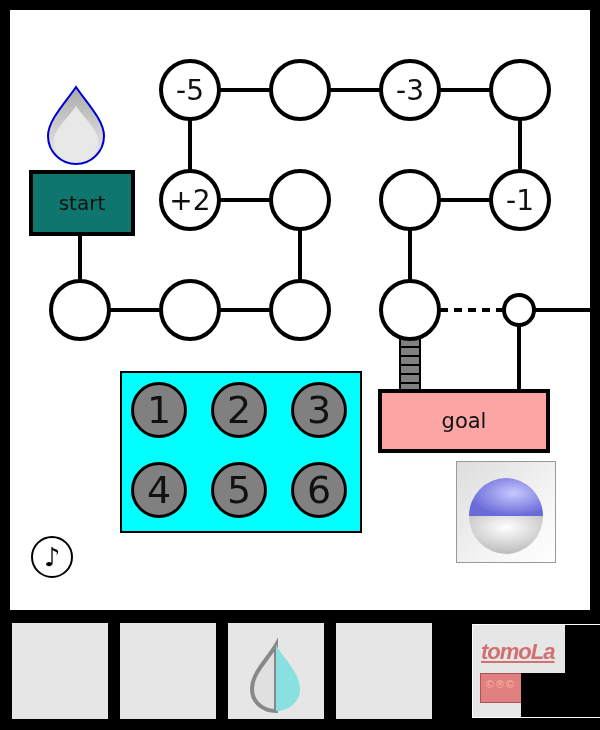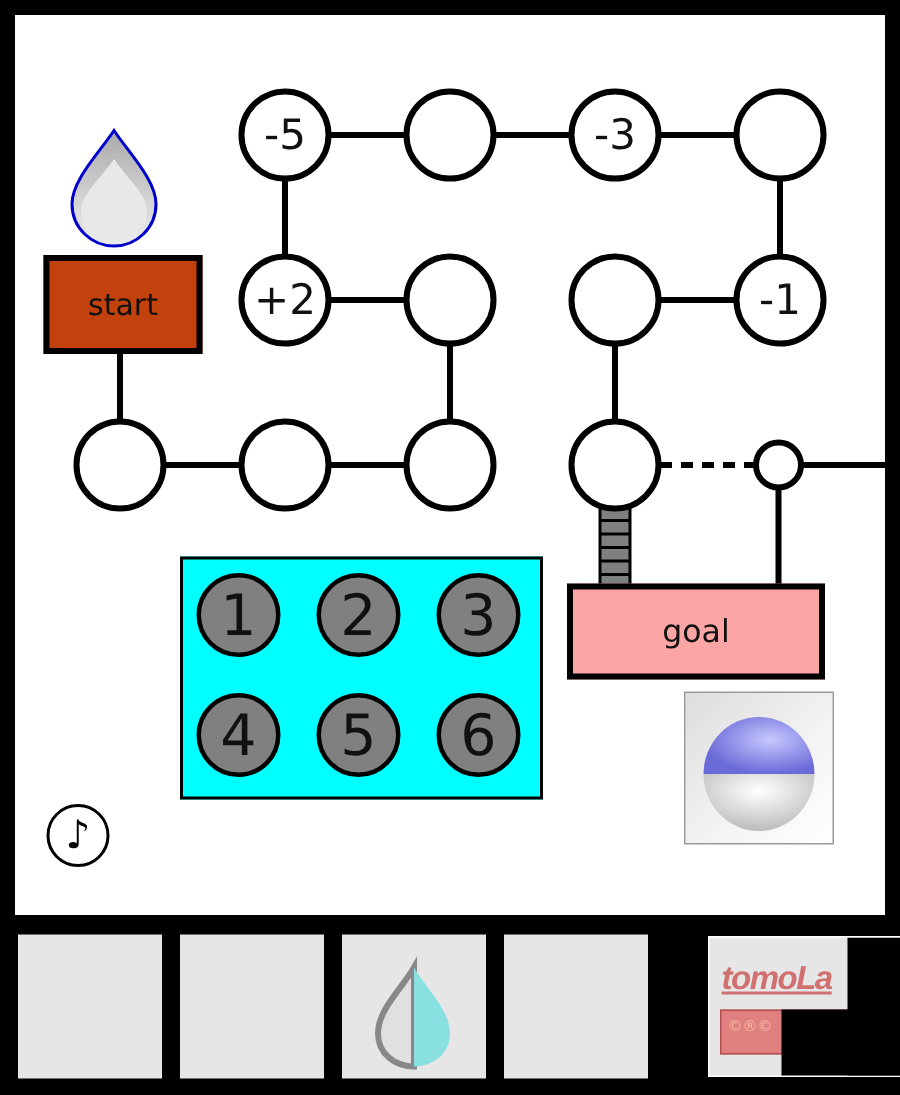--- a/index.html
+++ b/index.html
@@ -1,20 +1,20 @@
 <!DOCTYPE html>
 <html><head>
 <meta charset="utf-8">
 <style>
   html,body{margin:0;padding:0;background:#000;}
   body{width:600px;height:730px;position:relative;overflow:hidden;font-family:"DejaVu Sans",sans-serif;}
   #scene{position:absolute;left:10px;top:10px;width:580px;height:600px;background:#fff;}
   #board{position:absolute;left:0;top:0;}
   .node-label{font-family:"DejaVu Sans",sans-serif;font-size:28px;fill:#111;text-anchor:middle;dominant-baseline:central;}
-  .start-box{position:absolute;left:19px;top:160px;width:98px;height:58px;background:#c2410c;border:4px solid #000;display:flex;align-items:center;justify-content:center;font-size:20px;color:#111;cursor:pointer;}
+  .start-box{position:absolute;left:19px;top:160px;width:98px;height:58px;background:#0f766e;border:4px solid #000;display:flex;align-items:center;justify-content:center;font-size:20px;color:#111;cursor:pointer;}
   .goal-box{position:absolute;left:368px;top:379px;width:164px;height:56px;background:#fca5a5;border:4px solid #000;display:flex;align-items:center;justify-content:center;font-size:21px;color:#111;}
   .keypad{position:absolute;left:110px;top:361px;width:238px;height:158px;background:#00ffff;border:2px solid #000;}
   .key{position:absolute;width:56px;height:56px;border-radius:50%;background:#808080;border:3px solid #000;box-sizing:border-box;display:flex;align-items:center;justify-content:center;font-size:38px;color:#111;cursor:pointer;}
   .music{position:absolute;left:21px;top:526px;width:38px;height:38px;border:2px solid #000;border-radius:50%;display:flex;align-items:center;justify-content:center;font-size:26px;cursor:pointer;}
   .ball-card{position:absolute;left:446px;top:451px;width:98px;height:100px;border:1px solid #999;background:linear-gradient(135deg,#ddd 0%,#f4f4f4 60%,#fff 100%);cursor:pointer;}
   .drop-top{position:absolute;left:34px;top:74px;cursor:pointer;}
   #inventory{position:absolute;left:0;top:610px;width:600px;height:120px;background:#000;}
   .slot{position:absolute;top:13px;width:96px;height:96px;background:#e6e6e6;cursor:pointer;}
   .tomola{position:absolute;left:444px;top:624px;width:144px;height:94px;background:#e6e6e6;border:1px solid #fff;box-sizing:border-box;overflow:hidden;cursor:pointer;margin-left:28px;}
   .tomola-text{position:absolute;left:8px;top:14px;font-family:"Liberation Sans",sans-serif;font-size:22px;font-weight:bold;font-style:italic;color:#d07070;letter-spacing:-1px;text-decoration:underline;}

